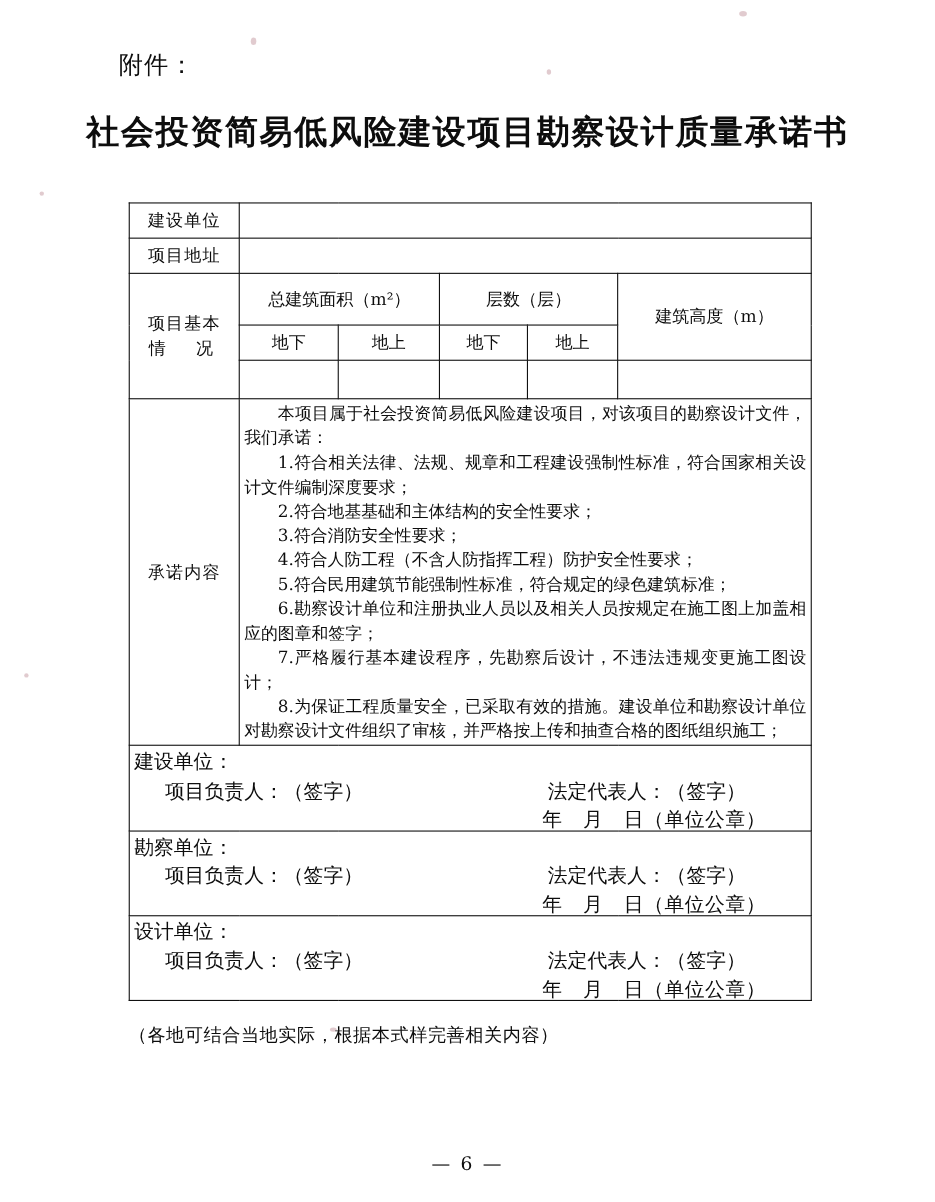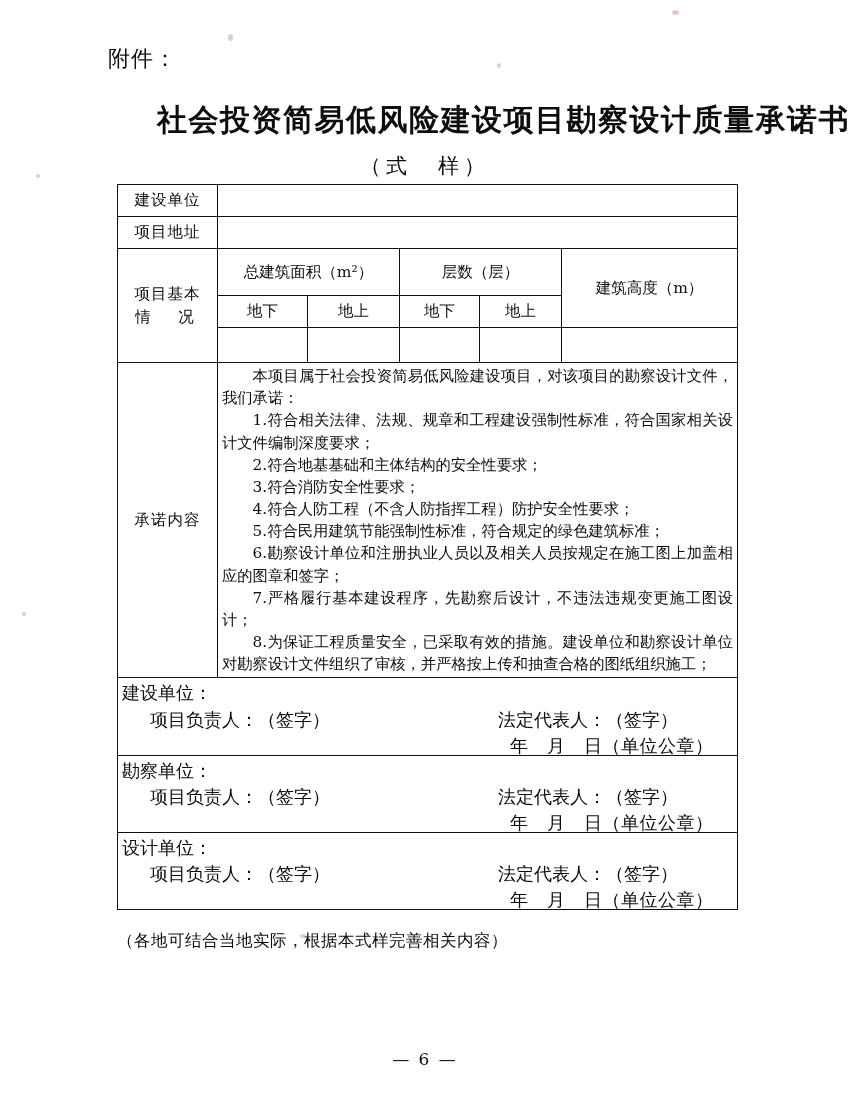--- a/index.html
+++ b/index.html
@@ -28,21 +28,21 @@
     top: 44px;
     font-size: 22px;
     font-family: "DejaVu Serif", "Liberation Serif", serif;
     letter-spacing: 1px;
   }
   .doc-title {
     position: absolute;
     left: 0;
     right: 0;
     top: 100px;
-    text-align: right;
+    text-align: center;
     font-size: 30px;
     font-weight: bold;
     letter-spacing: 1.5px;
     font-family: "DejaVu Serif", "Liberation Serif", serif;
   }
   .doc-subtitle {
     position: absolute;
     left: 0;
     right: 0;
     top: 152px;
@@ -115,21 +115,21 @@
     margin-left: 16px;
   }
   .unit-seal {
     display: block;
     position: relative;
     padding-left: 28px;
     height: 20px;
   }
   .unit-seal-inner {
     position: absolute;
-    left: 388px;
+    left: 371px;
     top: 0;
     white-space: nowrap;
     letter-spacing: 0.5px;
   }
   .footnote {
     position: absolute;
     left: 117px;
     top: 930px;
     font-size: 16.5px;
     letter-spacing: 0.5px;
@@ -158,21 +158,20 @@
   <div class="speck" style="left:228px; top:34px; width:5px; height:7px;"></div>
   <div class="speck" style="left:672px; top:10px; width:7px; height:5px;"></div>
   <div class="speck" style="left:497px; top:63px; width:4px; height:5px;"></div>
   <div class="speck" style="left:36px; top:174px; width:4px; height:4px;"></div>
   <div class="speck" style="left:22px; top:612px; width:4px; height:4px;"></div>
   <div class="speck" style="left:300px; top:934px; width:6px; height:4px;"></div>
 
   <div class="attachment-label">附件：</div>
 
   <div class="doc-title">社会投资简易低风险建设项目勘察设计质量承诺书</div>
-  <div class="doc-subtitle">（式　样）</div>
 
   <table class="form">
     <colgroup>
       <col style="width:100px">
       <col style="width:90px">
       <col style="width:92px">
       <col style="width:80px">
       <col style="width:82px">
       <col style="width:176px">
     </colgroup>

